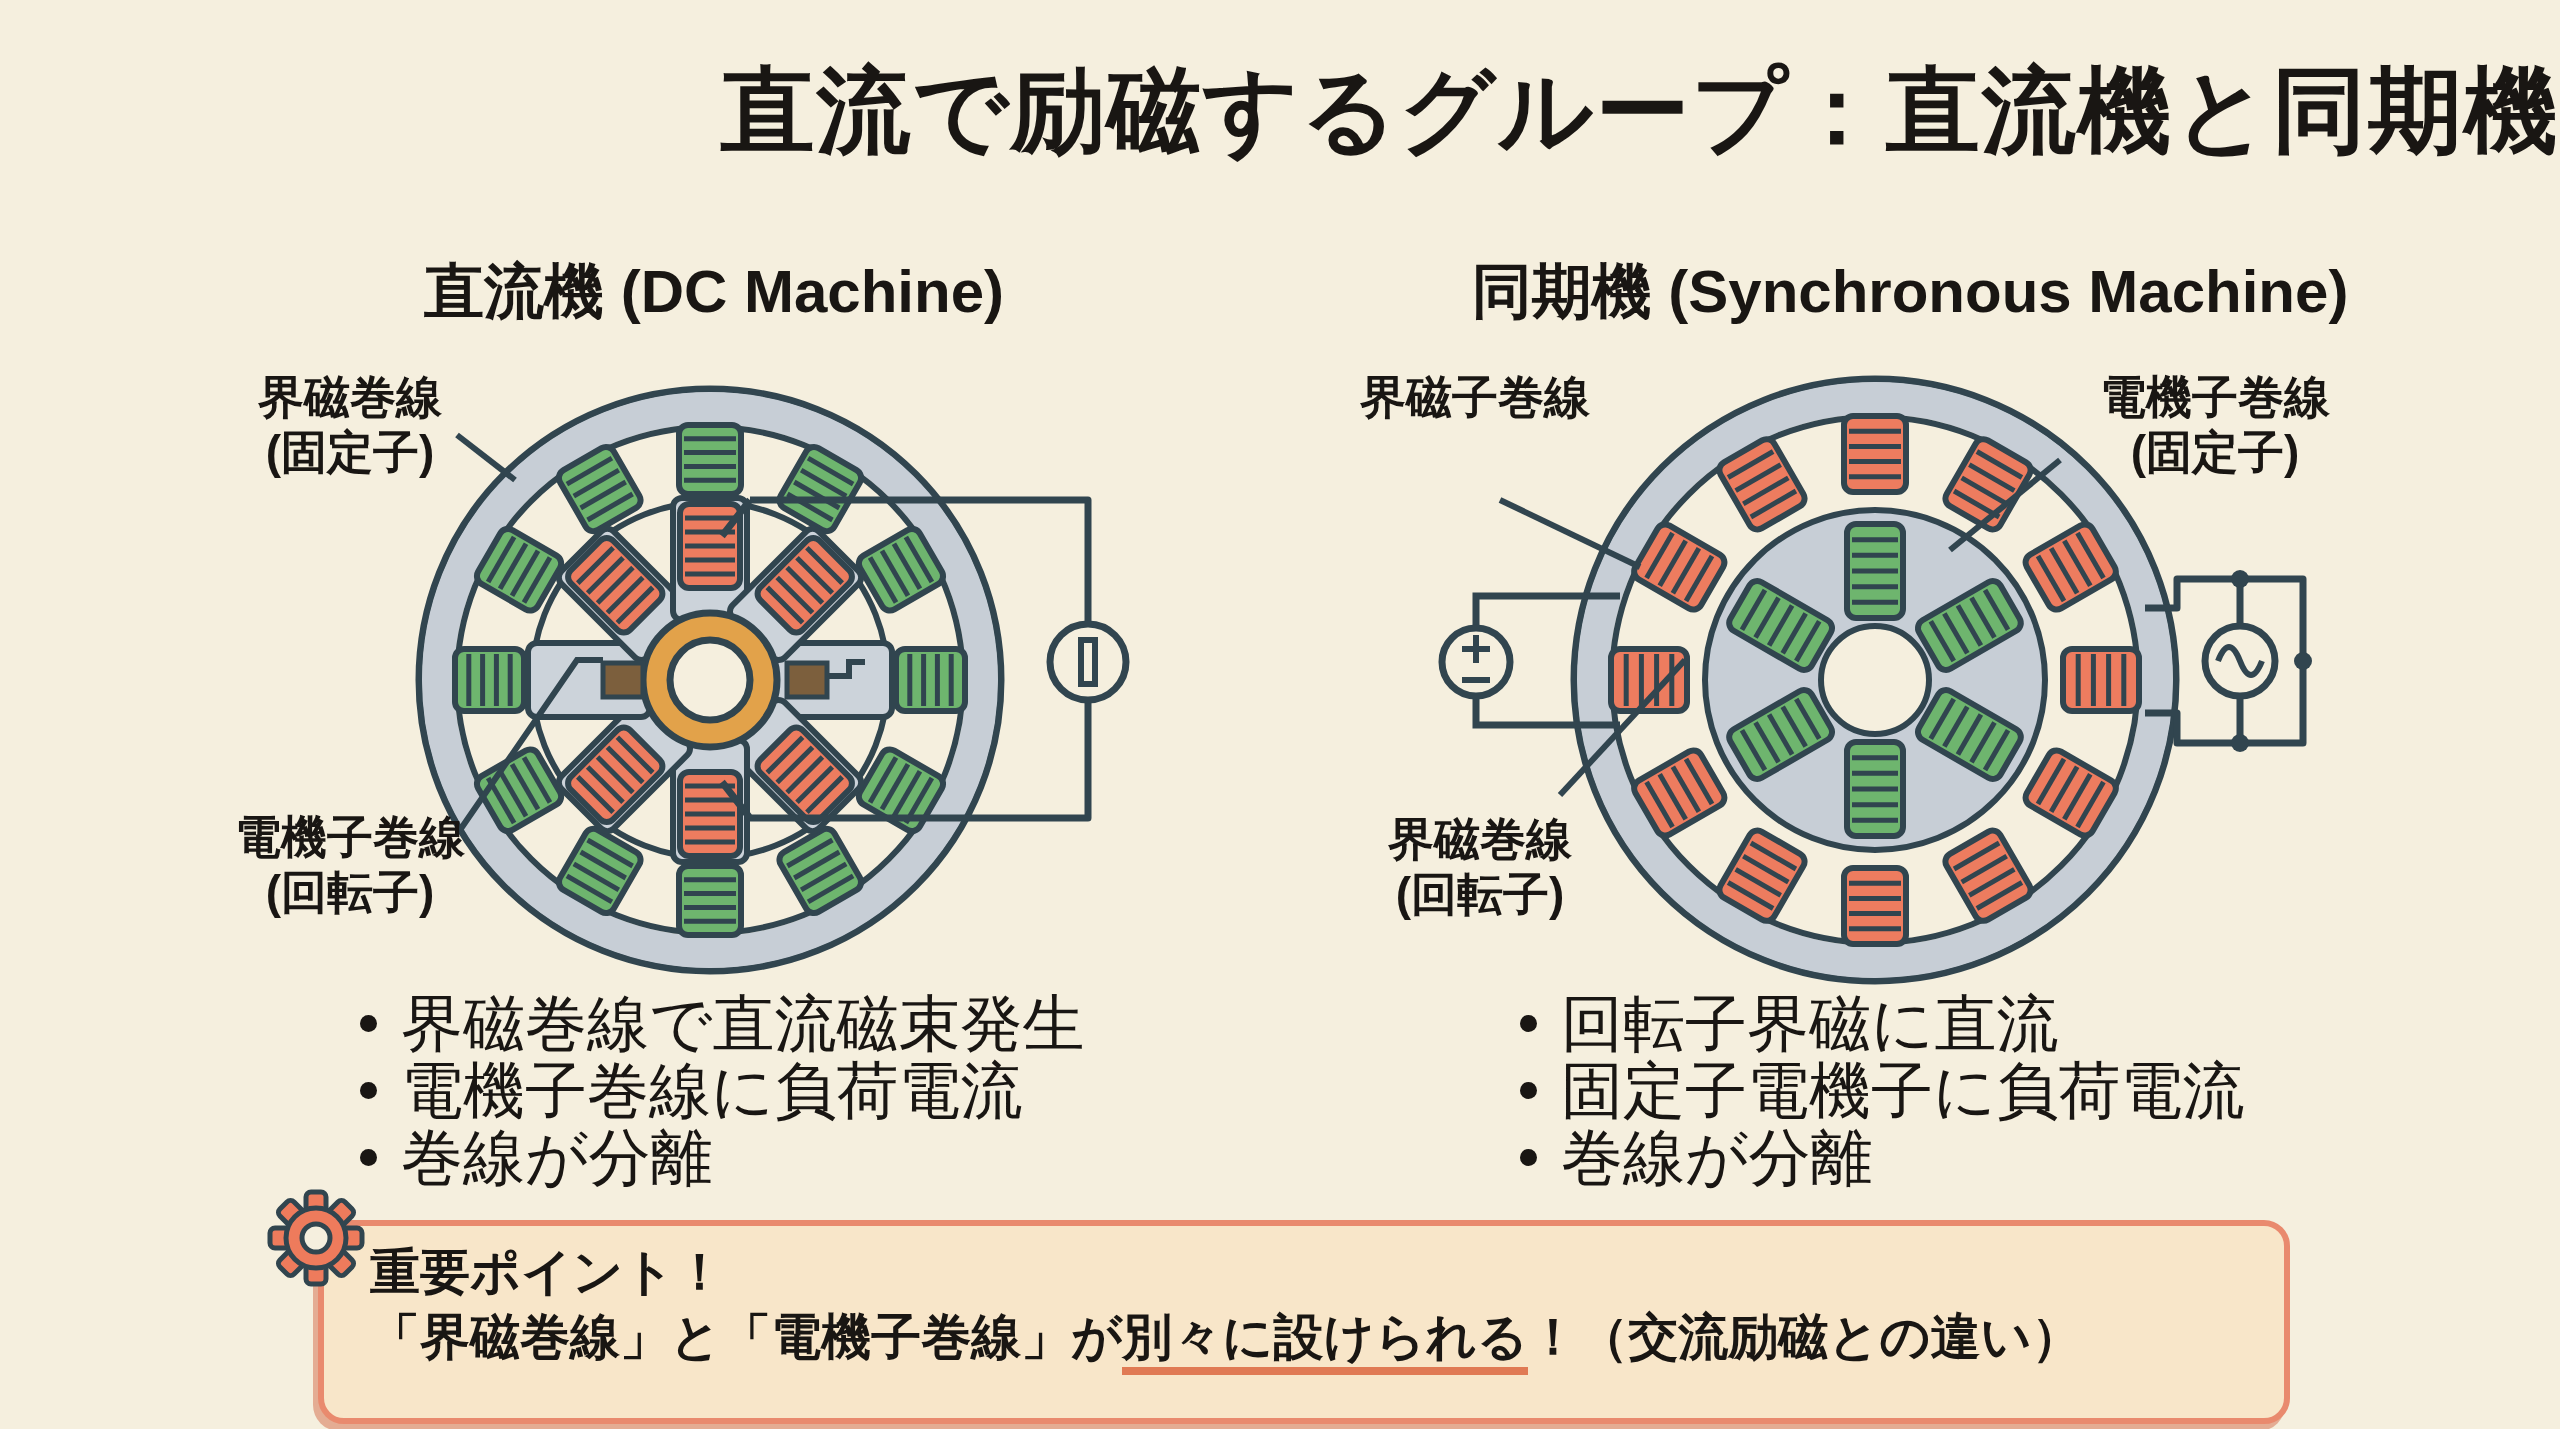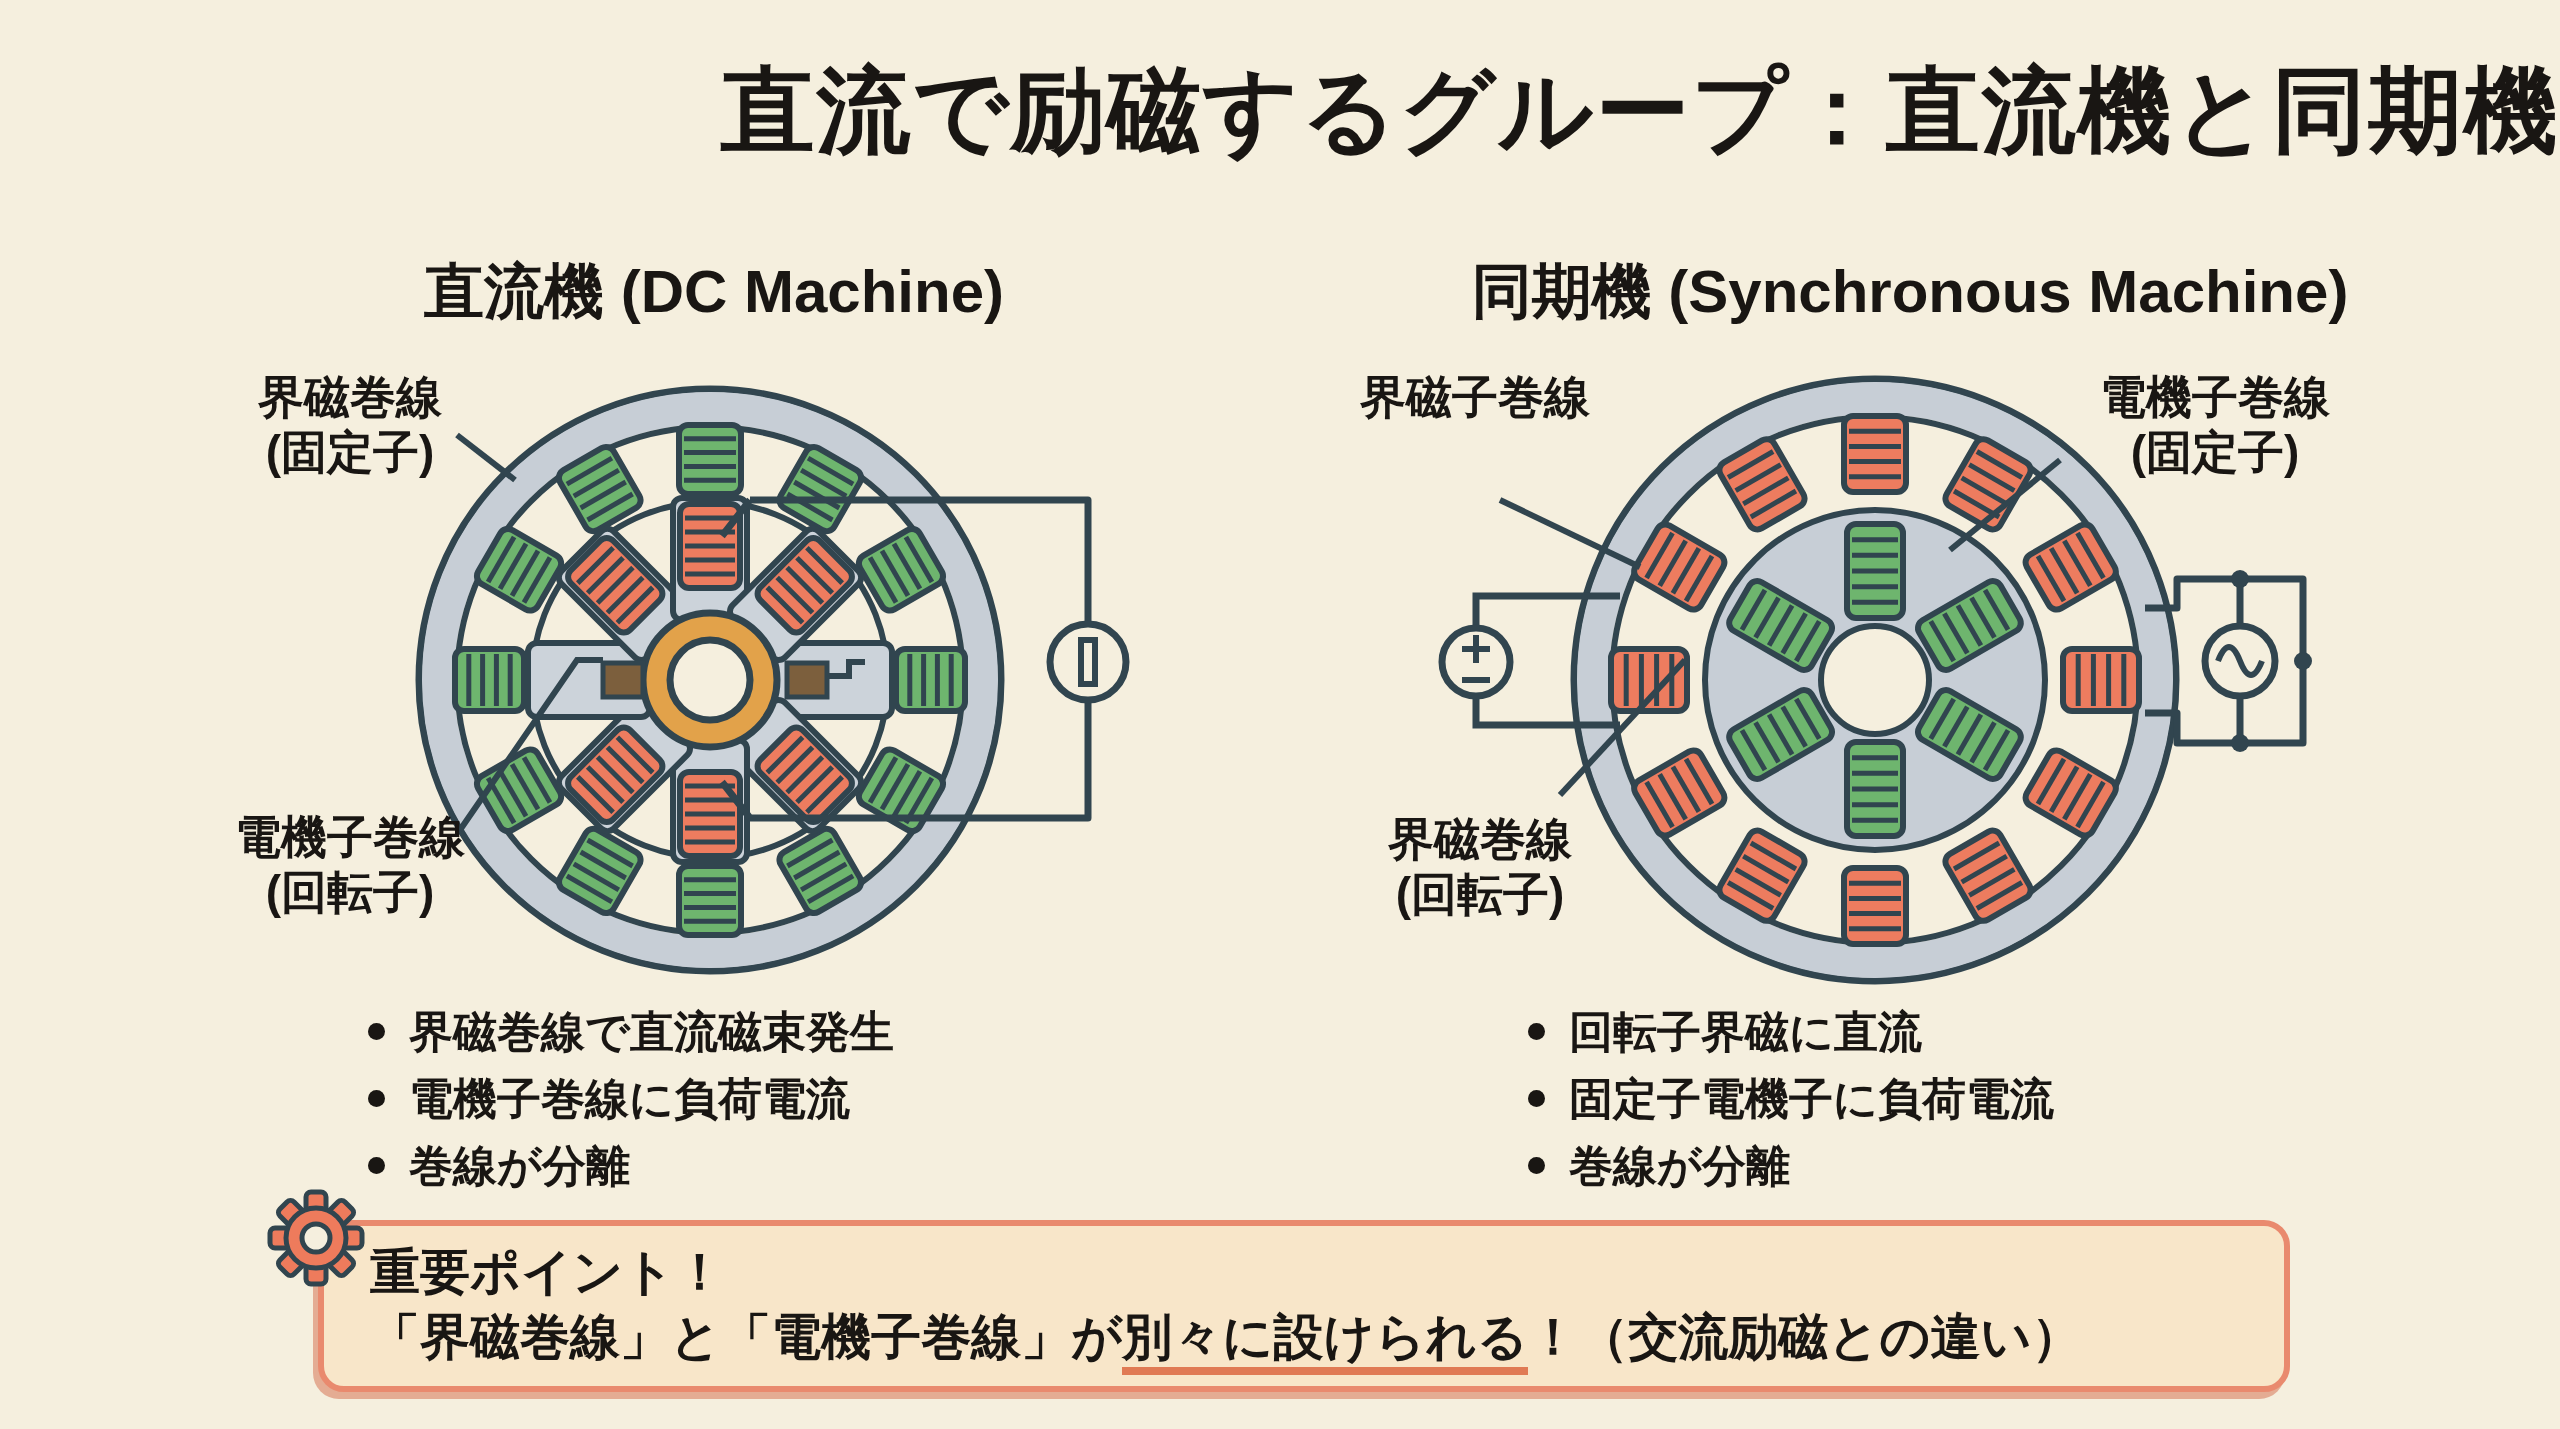--- a/index.html
+++ b/index.html
@@ -22,31 +22,31 @@
     font-size:60px;font-weight:800;
   }
   .heading.left{left:384px;width:660px;}
   .heading.right{left:1390px;width:1040px;}
   .mlabel{
     text-align:center;
     font-size:46px;font-weight:800;line-height:55px;
   }
   svg{position:absolute;overflow:visible;}
   ul.bullets{
-    margin:16px;padding:0;list-style:none;
-    font-size:44px;font-weight:700;line-height:67px;
+    margin:8px;padding:0;list-style:none;
+    font-size:62px;font-weight:400;line-height:67px;
   }
   ul.bullets li{display:flex;align-items:flex-start;}
   ul.bullets .dot{
     flex:0 0 auto;
     width:17px;height:17px;border-radius:50%;
     background:#191613;margin:25px 24px 0 0;
   }
   .callout{
-    left:318px;top:1220px;width:1972px;height:172px;
+    left:318px;top:1220px;width:1972px;height:204px;
     box-sizing:border-box;
     background:#f8e6c9;
     border:6px solid #e98a6e;
     border-radius:26px;
     box-shadow:-5px 7px 0 rgba(214,116,86,.55);
     padding:16px 30px 0 46px;
   }
   .callout .l1{font-size:50px;font-weight:800;line-height:60px;}
   .callout .l2{font-size:50px;font-weight:800;line-height:62px;margin-top:4px;}
   .callout .u{

